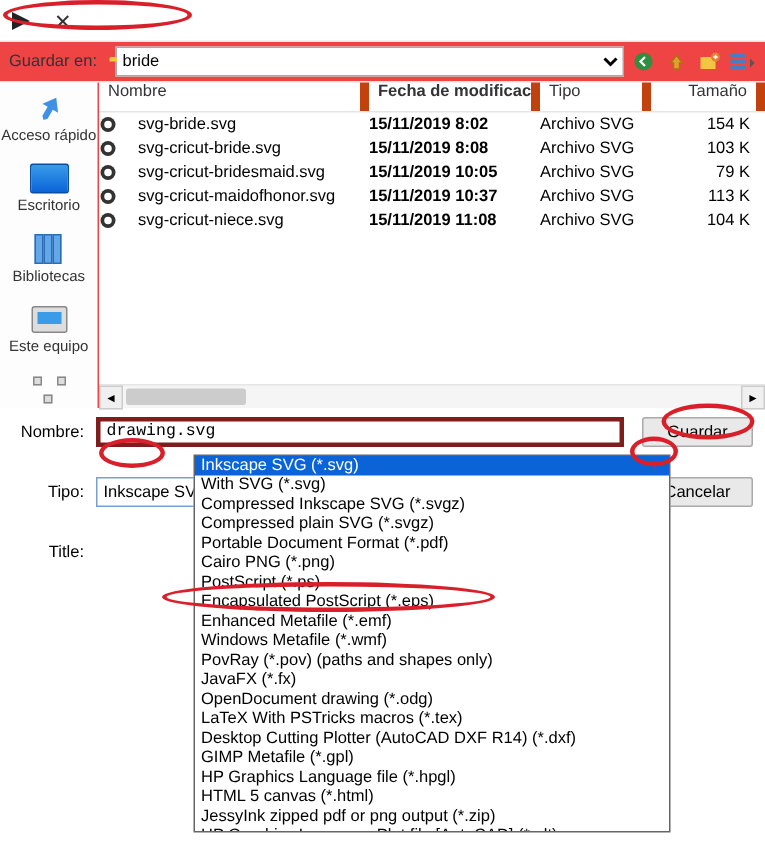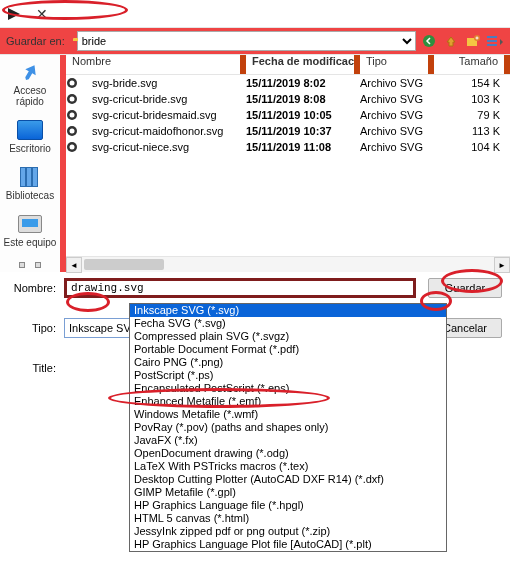--- a/index.html
+++ b/index.html
@@ -11,21 +11,21 @@
 .titlebar .close { font-size: 14px; color: #333; cursor: pointer; padding: 0 8px; }
 
 .navrow { height: 26px; background: #ef4444; display: flex; align-items: center; padding: 2px 6px; font-size: 11px; gap: 4px; }
 .navrow .lbl { color: #333; margin-right: 4px; }
 .navrow select.path { flex: 1; height: 20px; font-size: 11px; border: 1px solid #aaa; background: #fff; }
 .navrow .tbtn { width: 18px; height: 18px; display: flex; align-items: center; justify-content: center; cursor: pointer; }
 .folder-small { width:14px; height:11px; background:#f4c542; border-radius:1px 1px 0 0; position:relative; }
 .folder-small::before { content:""; position:absolute; top:-3px; left:0; width:5px; height:3px; background:#f4c542; border-radius:1px 1px 0 0; }
 
 .body { display: flex; height: 218px; border-top: 1px solid #e5e5e5; }
-.places { width: 66px; background: #fdfdfd; border-right: 6px solid #ef4444; padding-top: 4px; text-align: center; font-size: 10px; color: #333; overflow:hidden;}
+.places { width: 66px; background: #fdfdfd; border-right: 1px solid #ef4444; padding-top: 4px; text-align: center; font-size: 10px; color: #333; overflow:hidden;}
 .place { margin-bottom: 10px; cursor: pointer; }
 .place .ico { height: 26px; display: flex; align-items: center; justify-content: center; }
 .place .lbl { line-height: 11px; }
 
 .filearea { flex: 1; display: flex; flex-direction: column; }
 .cols { display: flex; height: 20px; font-size: 11px; color: #333; border-bottom: 1px solid #e5e5e5; }
 .cols div { padding: 0 6px; border-right: 6px solid #c2410c; white-space: nowrap; overflow: hidden; }
 .c-name { width: 180px; }
 .c-date { width: 114px; font-weight: bold; }
 .c-type { width: 74px; }
@@ -256,21 +256,22 @@
     <span class="flbl">Title:</span>
     <div style="flex:1"></div>
     <div class="btncol" style="margin-left:4px; visibility:hidden;">
         <div class="winbtn"></div>
       </div>
   </div>
 </div>
 
 <div class="dropdown" id="type-dropdown">
     <div class="opt sel">Inkscape SVG (*.svg)</div>
-    <div class="opt">Fecha SVG (*.svg)</div>
+    <div class="opt">With SVG (*.svg)</div>
+    <div class="opt">Compressed Inkscape SVG (*.svgz)</div>
     <div class="opt">Compressed plain SVG (*.svgz)</div>
     <div class="opt">Portable Document Format (*.pdf)</div>
     <div class="opt">Cairo PNG (*.png)</div>
     <div class="opt">PostScript (*.ps)</div>
     <div class="opt">Encapsulated PostScript (*.eps)</div>
     <div class="opt">Enhanced Metafile (*.emf)</div>
     <div class="opt">Windows Metafile (*.wmf)</div>
     <div class="opt">PovRay (*.pov) (paths and shapes only)</div>
     <div class="opt">JavaFX (*.fx)</div>
     <div class="opt">OpenDocument drawing (*.odg)</div>

